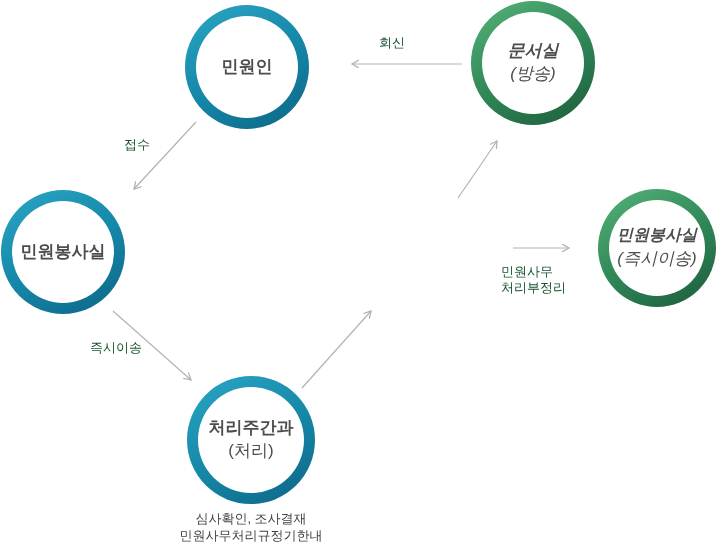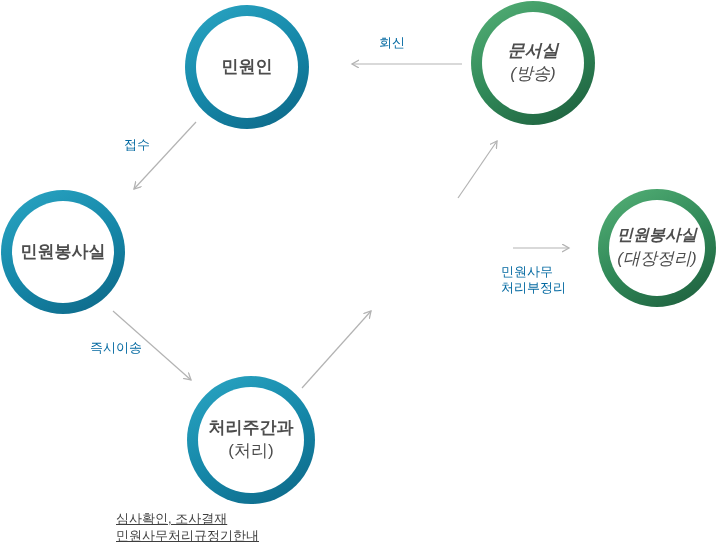--- a/index.html
+++ b/index.html
@@ -46,35 +46,34 @@
   }
   .node .sub {
     font-size: 17px;
     color: #4d4d4d;
     white-space: nowrap;
     margin-top: 2px;
   }
   .edge-label {
     position: absolute;
     font-size: 13px;
-    color: #0369a1;
+    color: #14532d;
     white-space: nowrap;
     line-height: 1.25;
   }
   .edge-label.center { text-align: left; }
   .footnote {
     position: absolute;
     left: 116px;
     top: 510px;
     width: 270px;
-    text-align: left;
+    text-align: center;
     font-size: 13px;
     color: #3f3f3f;
     line-height: 17px;
-    text-decoration: underline;
   }
 </style>
 </head>
 <body>
 
 <div class="canvas">
 
   <svg class="arrows" viewBox="0 0 721 557" aria-hidden="true">
     <defs>
       <marker id="ah" markerWidth="10" markerHeight="10" refX="7" refY="4" orient="auto" markerUnits="userSpaceOnUse">
@@ -105,21 +104,21 @@
   <div class="node teal" style="left:1px; top:190px; width:124px; height:124px;">
     <div class="inner">
       <div class="label">민원봉사실</div>
     </div>
   </div>
 
 
   <div class="node green" style="left:598px; top:189px; width:118px; height:118px;">
     <div class="inner">
       <div class="label" style="font-size:16px;">민원봉사실</div>
-      <div class="sub">(대장정리)</div>
+      <div class="sub">(즉시이송)</div>
     </div>
   </div>
 
   <div class="node teal" style="left:187px; top:376px; width:128px; height:128px;align-items:center;">
     <div class="inner">
       <div class="label">처리주간과</div>
       <div class="sub">(처리)</div>
     </div>
   </div>
 

